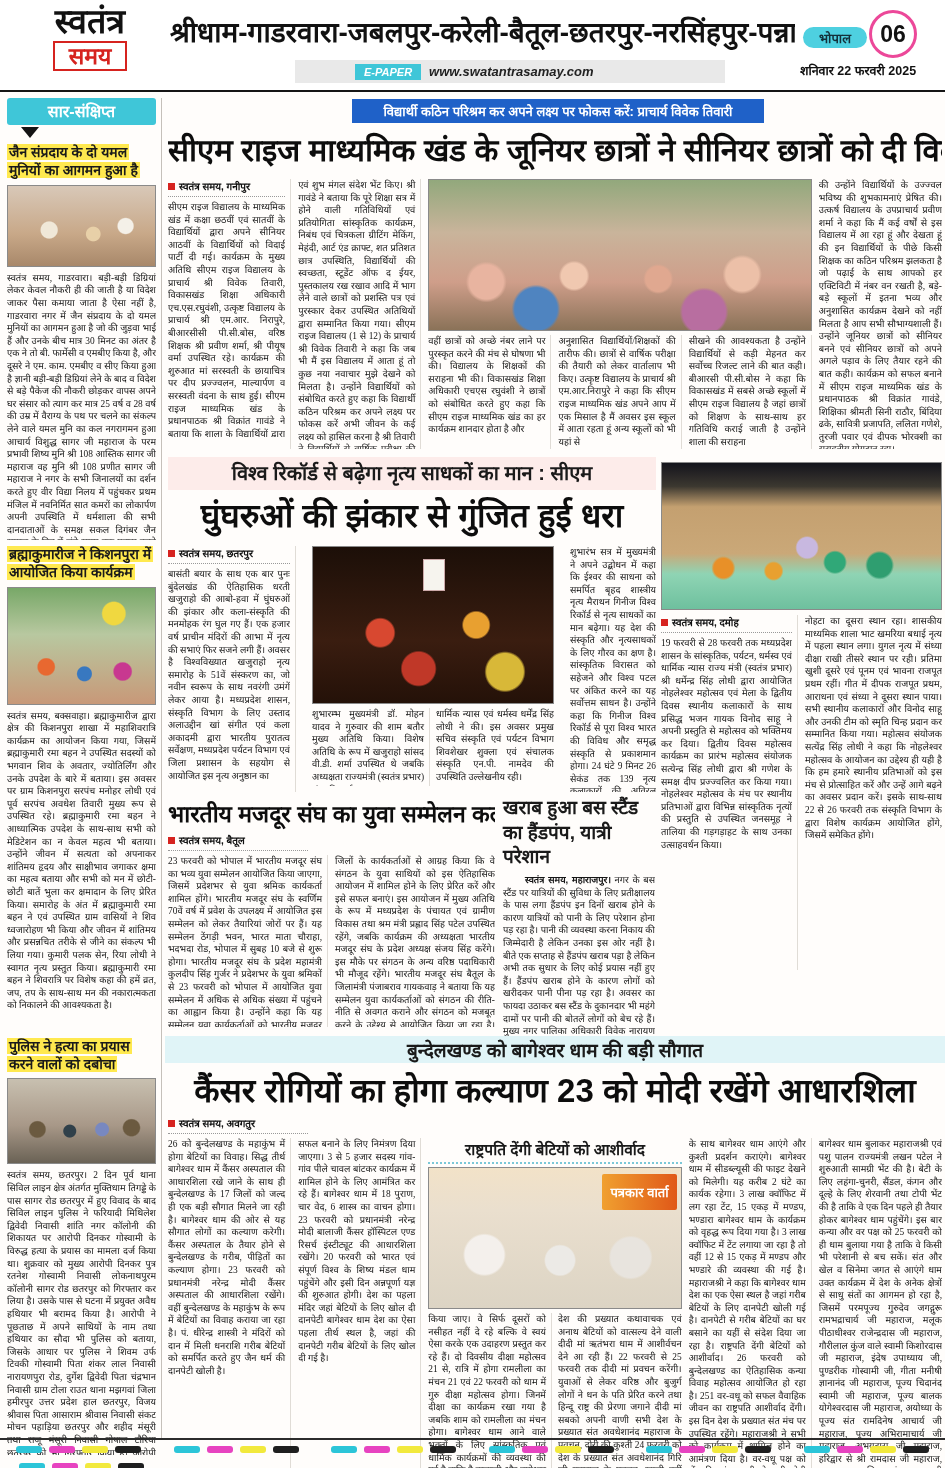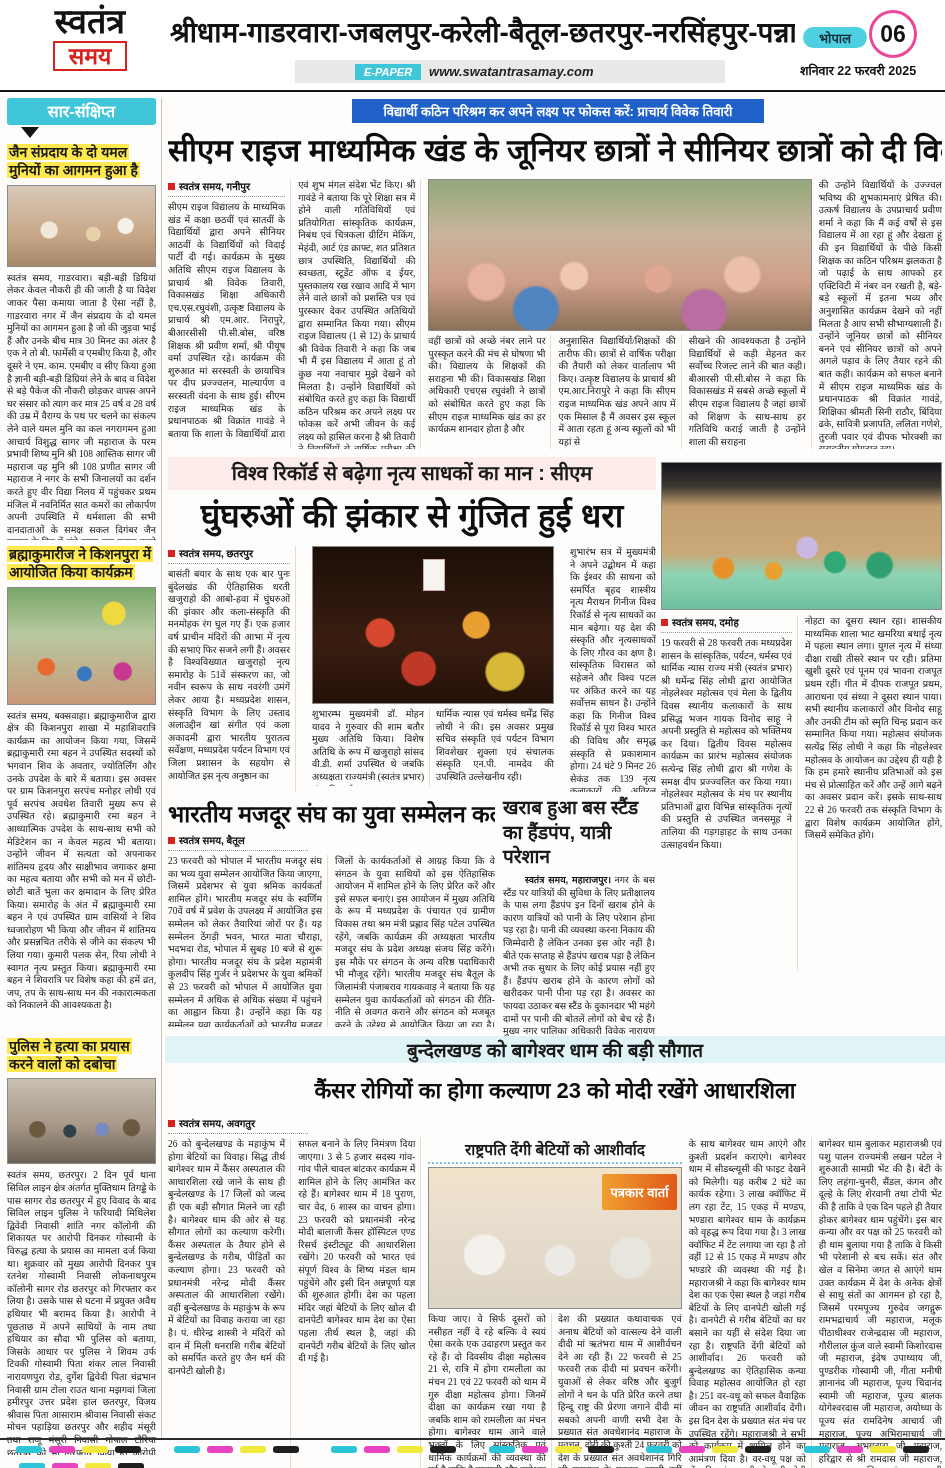--- a/index.html
+++ b/index.html
@@ -112,21 +112,21 @@
   .bms { position:absolute; left:168px; top:796px; width:327px; }
   .bms-headline { font-size:23px; height:37px; line-height:37px; }
   .bms-grid { display:grid; grid-template-columns:1fr 1fr; gap:7px; height:172px; }
   .handpump { position:absolute; left:503px; top:796px; width:152px; }
   .handpump-headline { font-weight:800; font-size:19px; line-height:1.3; text-align:left; font-family:"Liberation Sans","DejaVu Sans",sans-serif; margin-bottom:4px; }
   .lead-loc { font-weight:700; font-family:"Liberation Sans","DejaVu Sans",sans-serif;margin-left:22px; }
 
   
   .strip2 { position:absolute; left:165px; top:1036px; width:780px; height:27px; background:#e0f4f7; font-weight:800; font-size:19px; display:flex; align-items:center; justify-content:center; white-space:nowrap; overflow:hidden; font-family:"Liberation Sans","DejaVu Sans",sans-serif; }
   .cancer { position:absolute; left:168px; top:1066px; width:774px; }
-  .cancer-headline { font-size:22px; height:50px; line-height:50px; }
+  .cancer-headline { font-size:33px; height:50px; line-height:50px; }
   .cancer-grid { display:grid; grid-template-columns:repeat(6,1fr); gap:7px; margin-top:4px; height:308px; }
   .mid-group { grid-column:3/5; display:flex; flex-direction:column; }
   .subhead { font-weight:800; font-size:15.5px; text-align:center; border-bottom:2px dotted #7cc8d8; padding-bottom:2px; margin-bottom:3px; white-space:nowrap; overflow:hidden; font-family:"Liberation Sans","DejaVu Sans",sans-serif; }
   .press-photo { height:142px; }
   .mid-caps { display:grid; grid-template-columns:1fr 1fr; gap:6px; margin-top:4px; flex:1; overflow:hidden; }
 
   
   .foot-rule { position:absolute; left:0; top:1438px; width:945px; height:2px; background:#2c2c2c; }
   .regbar-row { position:absolute; left:0; top:1446px; width:945px; display:flex; justify-content:space-around; }
   .reg-group { display:flex; gap:7px; }

